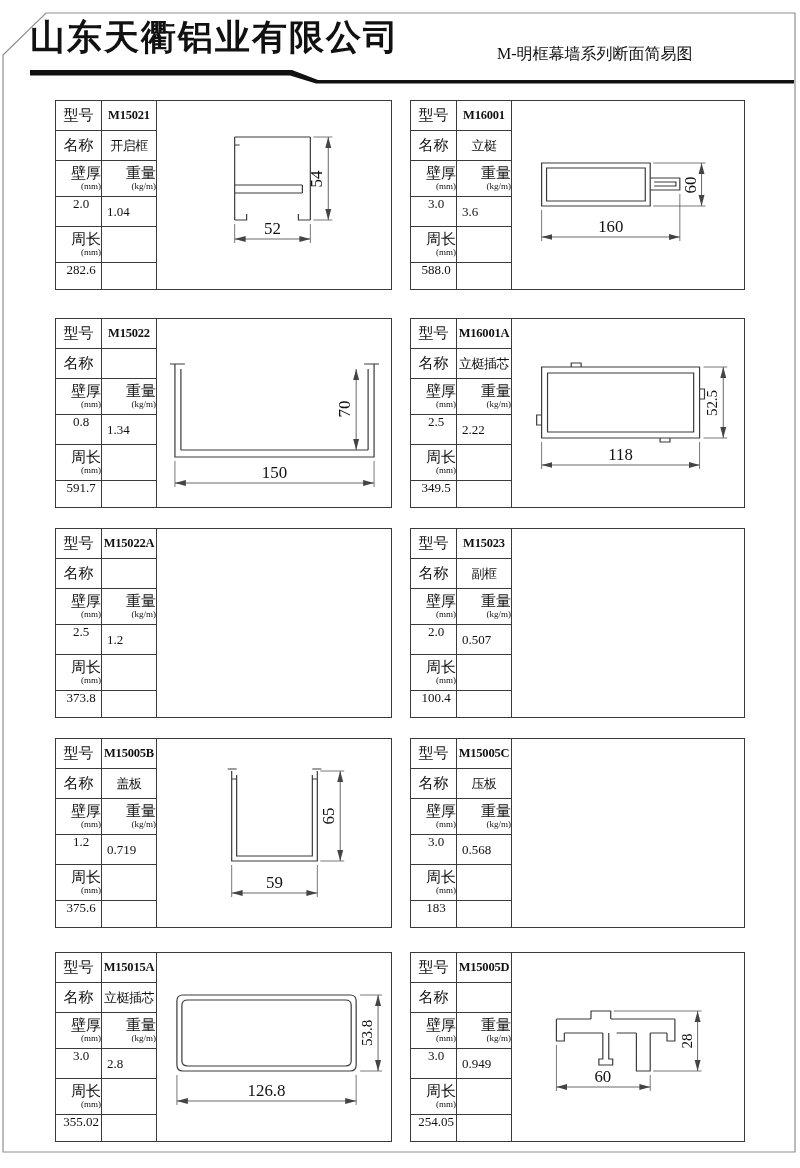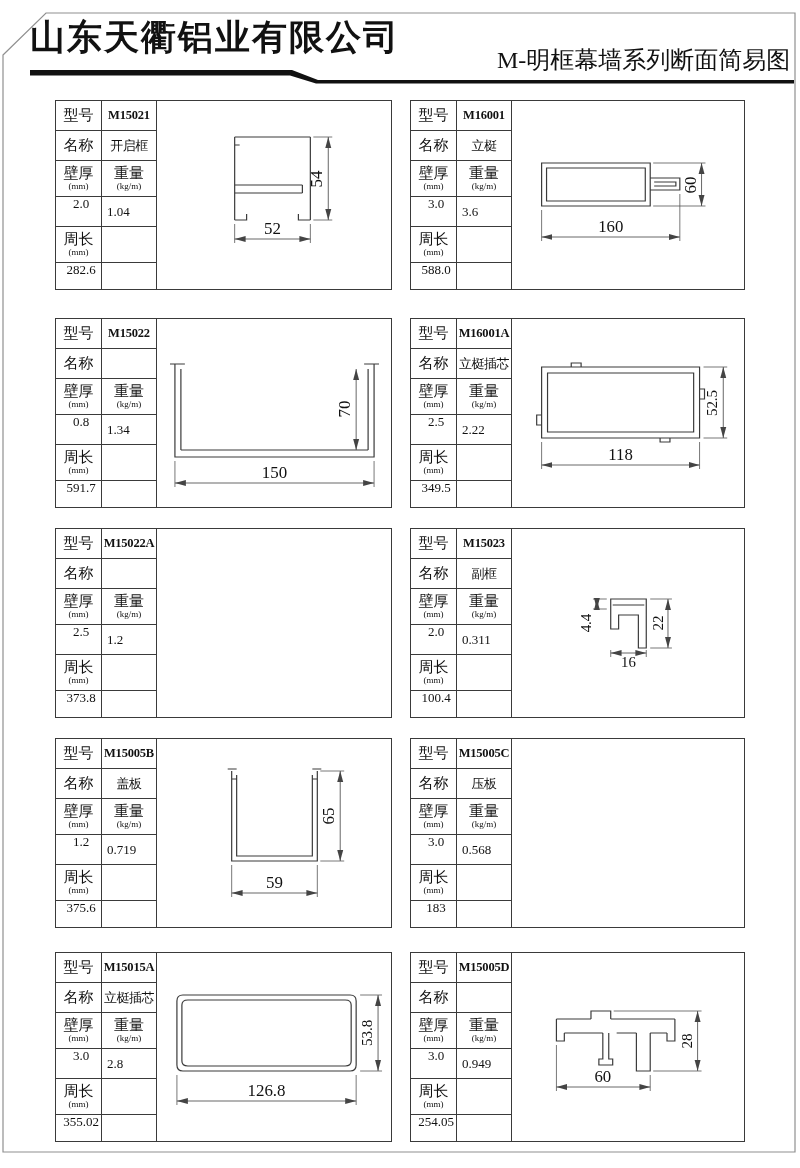--- a/index.html
+++ b/index.html
@@ -1,33 +1,33 @@
 <!DOCTYPE html>
 <html><head>
 <meta charset="utf-8">
 <style>
   html,body{margin:0;padding:0;background:#fff;}
   body{width:800px;height:1168px;position:relative;overflow:hidden;
        font-family:"Liberation Serif","DejaVu Serif",serif;color:#111;}
   #frame{position:absolute;left:0;top:0;width:800px;height:1168px;z-index:0;}
   .company{position:absolute;left:30px;top:14px;font-size:35px;font-weight:bold;
            letter-spacing:2px;white-space:nowrap;z-index:2;}
-  .subtitle{position:absolute;left:497px;top:44px;font-size:24px;white-space:nowrap;z-index:2;}
+  .subtitle{position:absolute;left:497px;top:44px;font-size:16px;white-space:nowrap;z-index:2;}
   .panel{position:absolute;border:1px solid #3a3a3a;background:#fff;display:flex;z-index:1;box-sizing:border-box;}
   .panel.colL{left:55px;width:337px;height:190px;}
   .panel.colR{left:410px;width:335px;height:190px;}
   .r1{top:100px;} .r2{top:318px;} .r3{top:528px;} .r4{top:738px;} .r5{top:952px;}
   .tbl{width:101px;flex:0 0 101px;border-right:1px solid #3a3a3a;display:grid;
        grid-template-rows:30px 30px 36px 30px 36px 1fr;box-sizing:border-box;}
   .row{display:grid;grid-template-columns:46px 1fr;border-bottom:1px solid #3a3a3a;min-height:0;}
   .row:last-child{border-bottom:none;}
   .cell{display:flex;align-items:center;justify-content:center;font-size:15px;
         line-height:1.05;min-width:0;overflow:hidden;}
   .cell.lt{border-right:1px solid #3a3a3a;flex-direction:column;}
-  .cell.hd{flex-direction:column;}
+  .cell.hd{flex-direction:column;align-items:flex-end;}
   .unit{font-size:9px;line-height:1;}
   .cell.num{justify-content:flex-start;padding-left:5px;font-size:13px;}
   .cell.model{font-size:12.5px;letter-spacing:-0.2px;font-weight:bold;}
   .cell.name{font-size:13px;letter-spacing:-0.5px;}
   .draw{flex:1;position:relative;}
   .draw svg{position:absolute;left:0;top:0;width:100%;height:100%;}
   .pf{fill:none;stroke:#3a3a3a;stroke-width:1.2;}
   .dim{stroke:#555;stroke-width:0.9;}
   .ext{fill:none;stroke:#555;stroke-width:0.8;}
   .dtx{font-family:"Liberation Serif","DejaVu Serif",serif;font-size:17px;fill:#111;}
@@ -297,45 +297,33 @@
           <span>壁厚</span>
           <span class="unit">(mm)</span>
         </div>
       <div class="cell hd">
           <span>重量</span>
           <span class="unit">(kg/m)</span>
         </div>
       </div>
     <div class="row">
         <div class="cell lt num">2.0</div>
-        <div class="cell num">0.311</div>
+        <div class="cell num">0.507</div>
       </div>
     <div class="row">
         <div class="cell lt hd">
           <span>周长</span>
           <span class="unit">(mm)</span>
         </div>
         <div class="cell"></div>
       </div>
     <div class="row">
         <div class="cell lt num">100.4</div>
         <div class="cell"></div>
       </div>
-  </div>
-  <div class="draw">
-    <svg viewBox="0 0 235 188" preserveAspectRatio="none">
-      <path class="pf" d="M100,70 H136 V119 H128 V86 H108 V100 H100 Z M102,76 H134"></path>
-      <path class="ext" d="M96,70 H82 M96,80 H82 M100,121 V128 M136,121 V128 M140,70 H162 M140,119 H162"></path>
-      <line class="dim" x1="86" y1="70" x2="86" y2="80" marker-start="url(#aL)" marker-end="url(#aR)"></line>
-      <line class="dim" x1="100" y1="124" x2="136" y2="124" marker-start="url(#aL)" marker-end="url(#aR)"></line>
-      <line class="dim" x1="158" y1="70" x2="158" y2="119" marker-start="url(#aL)" marker-end="url(#aR)"></line>
-      <text class="dtx dts" transform="translate(80,94) rotate(-90)" text-anchor="middle">4.4</text>
-      <text class="dtx dts" x="118" y="138" text-anchor="middle">16</text>
-      <text class="dtx dts" transform="translate(153,94) rotate(-90)" text-anchor="middle">22</text>
-    </svg>
   </div>
 </div>
 
 <div class="panel colL r4">
   <div class="tbl">
     <div class="row">
         <div class="cell lt">型号</div>
         <div class="cell model">M15005B</div>
       </div>
     <div class="row">

